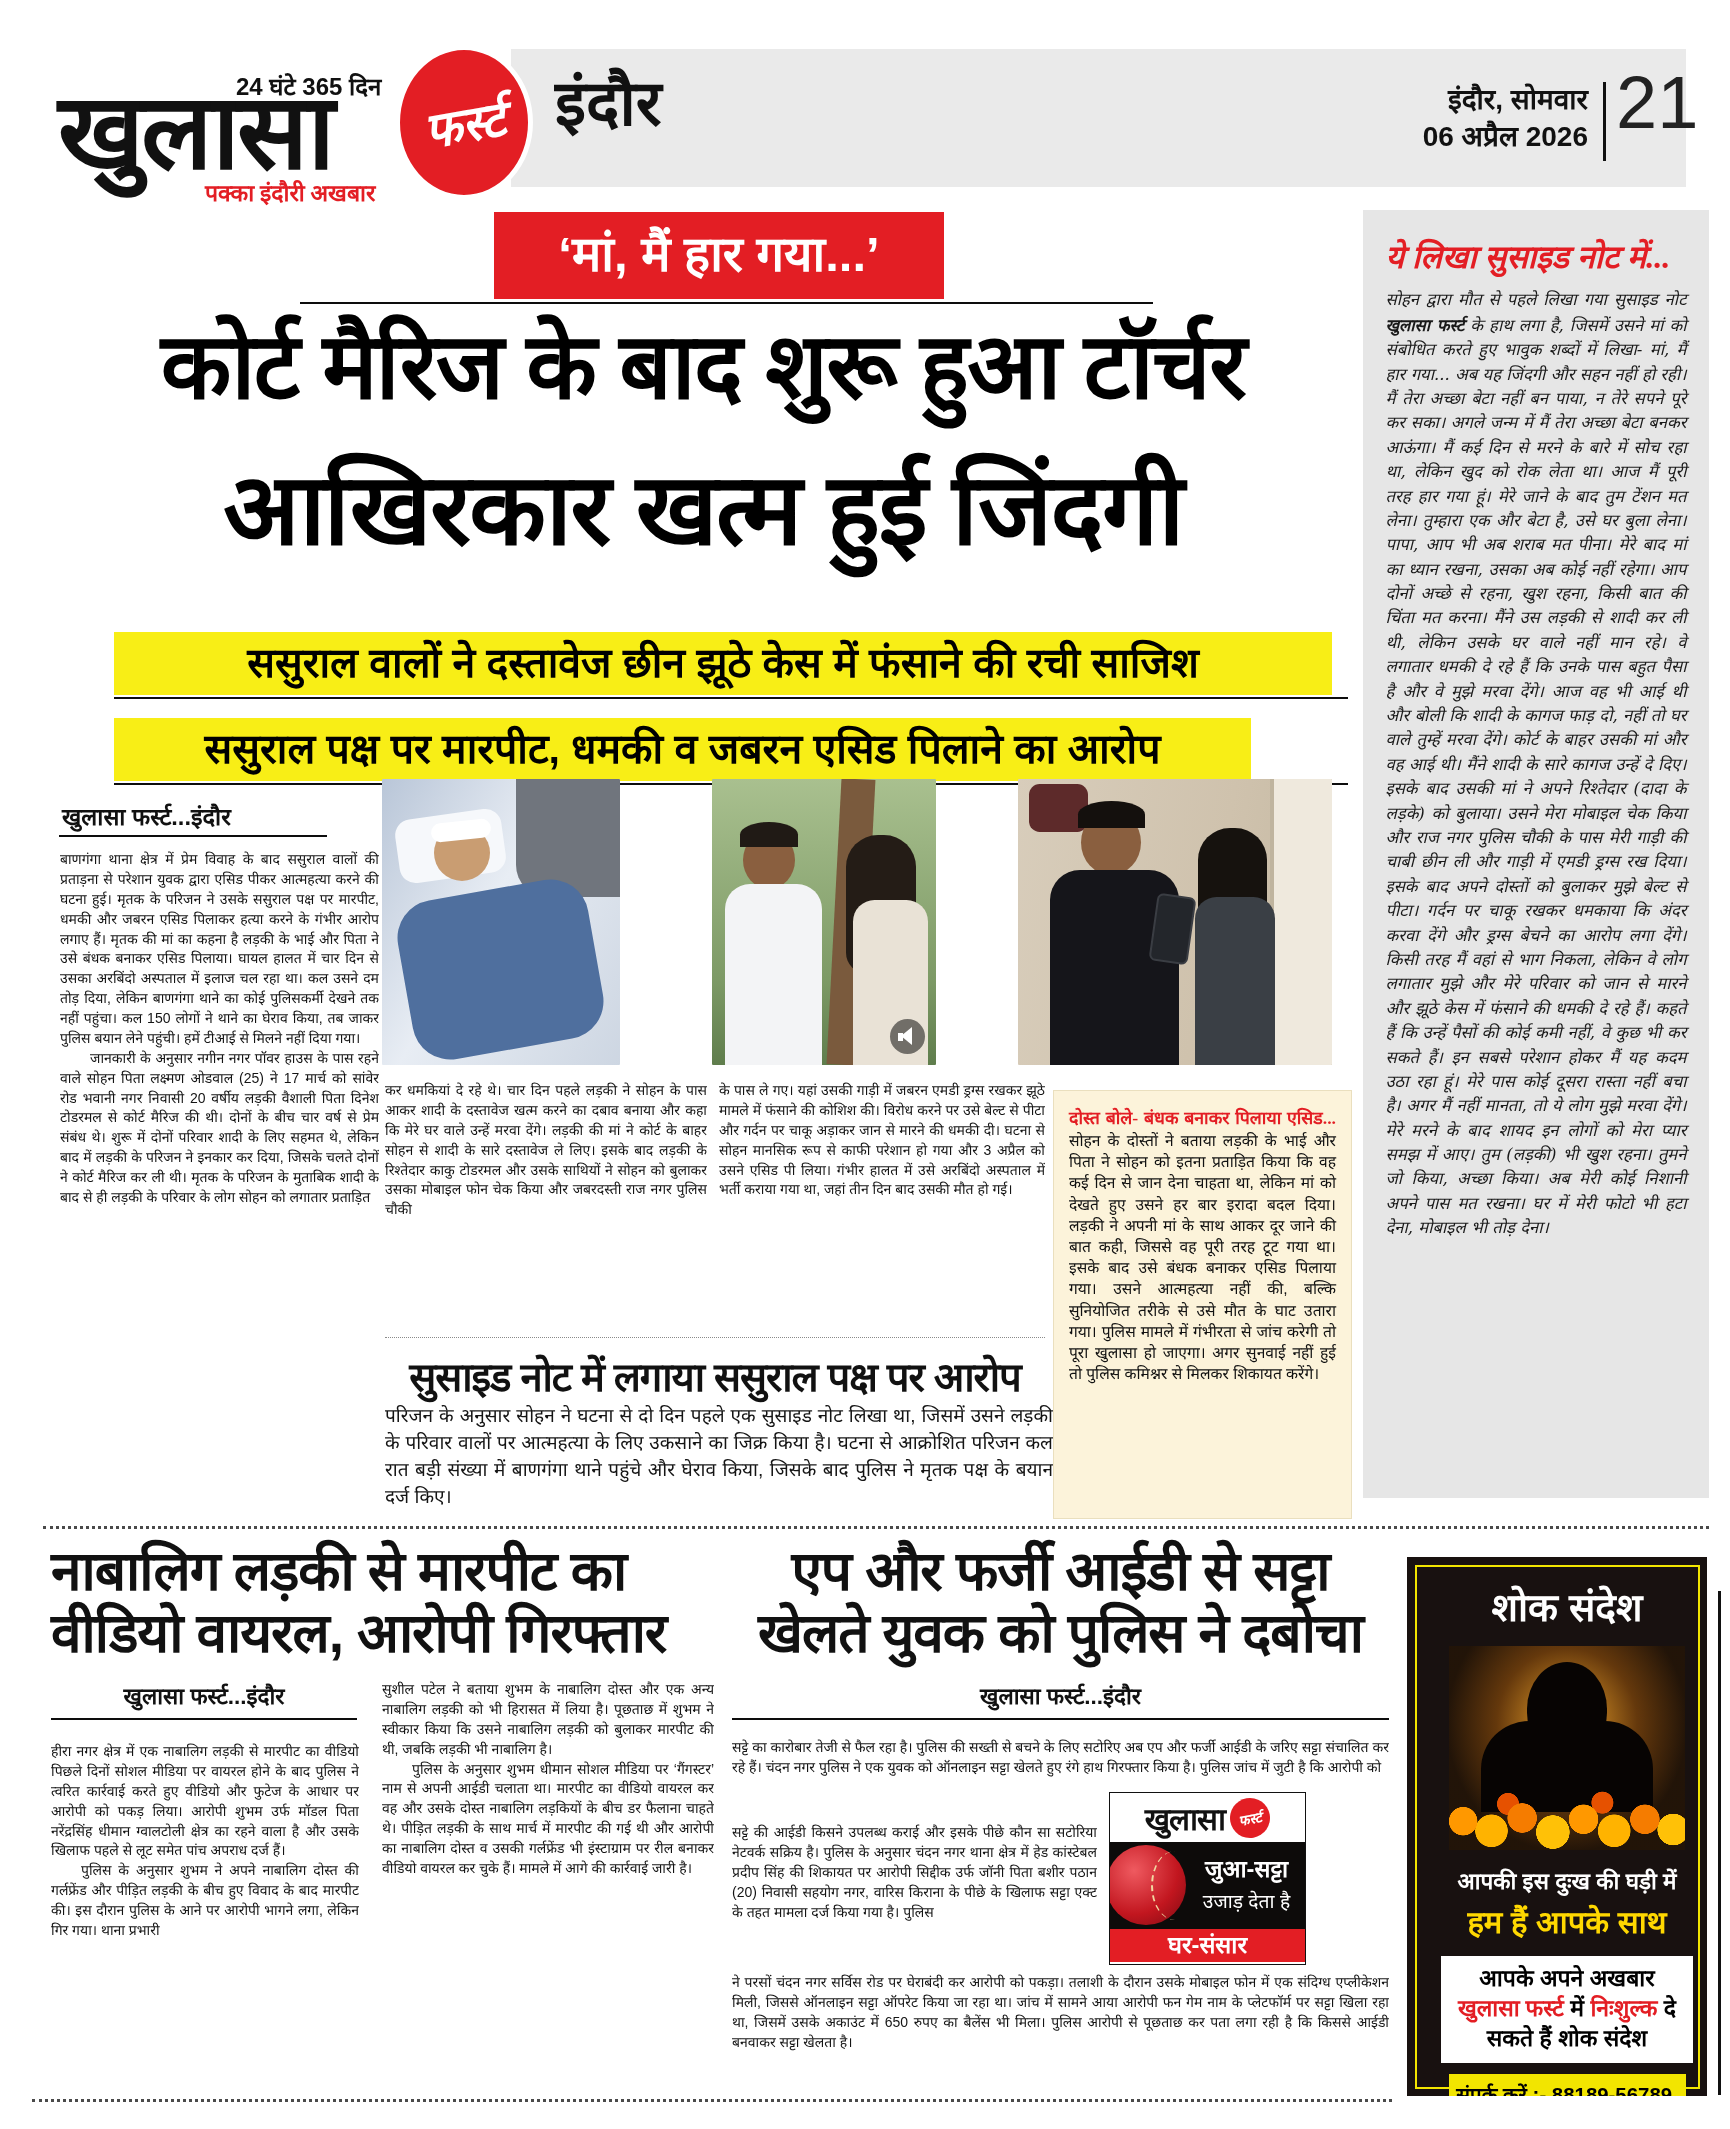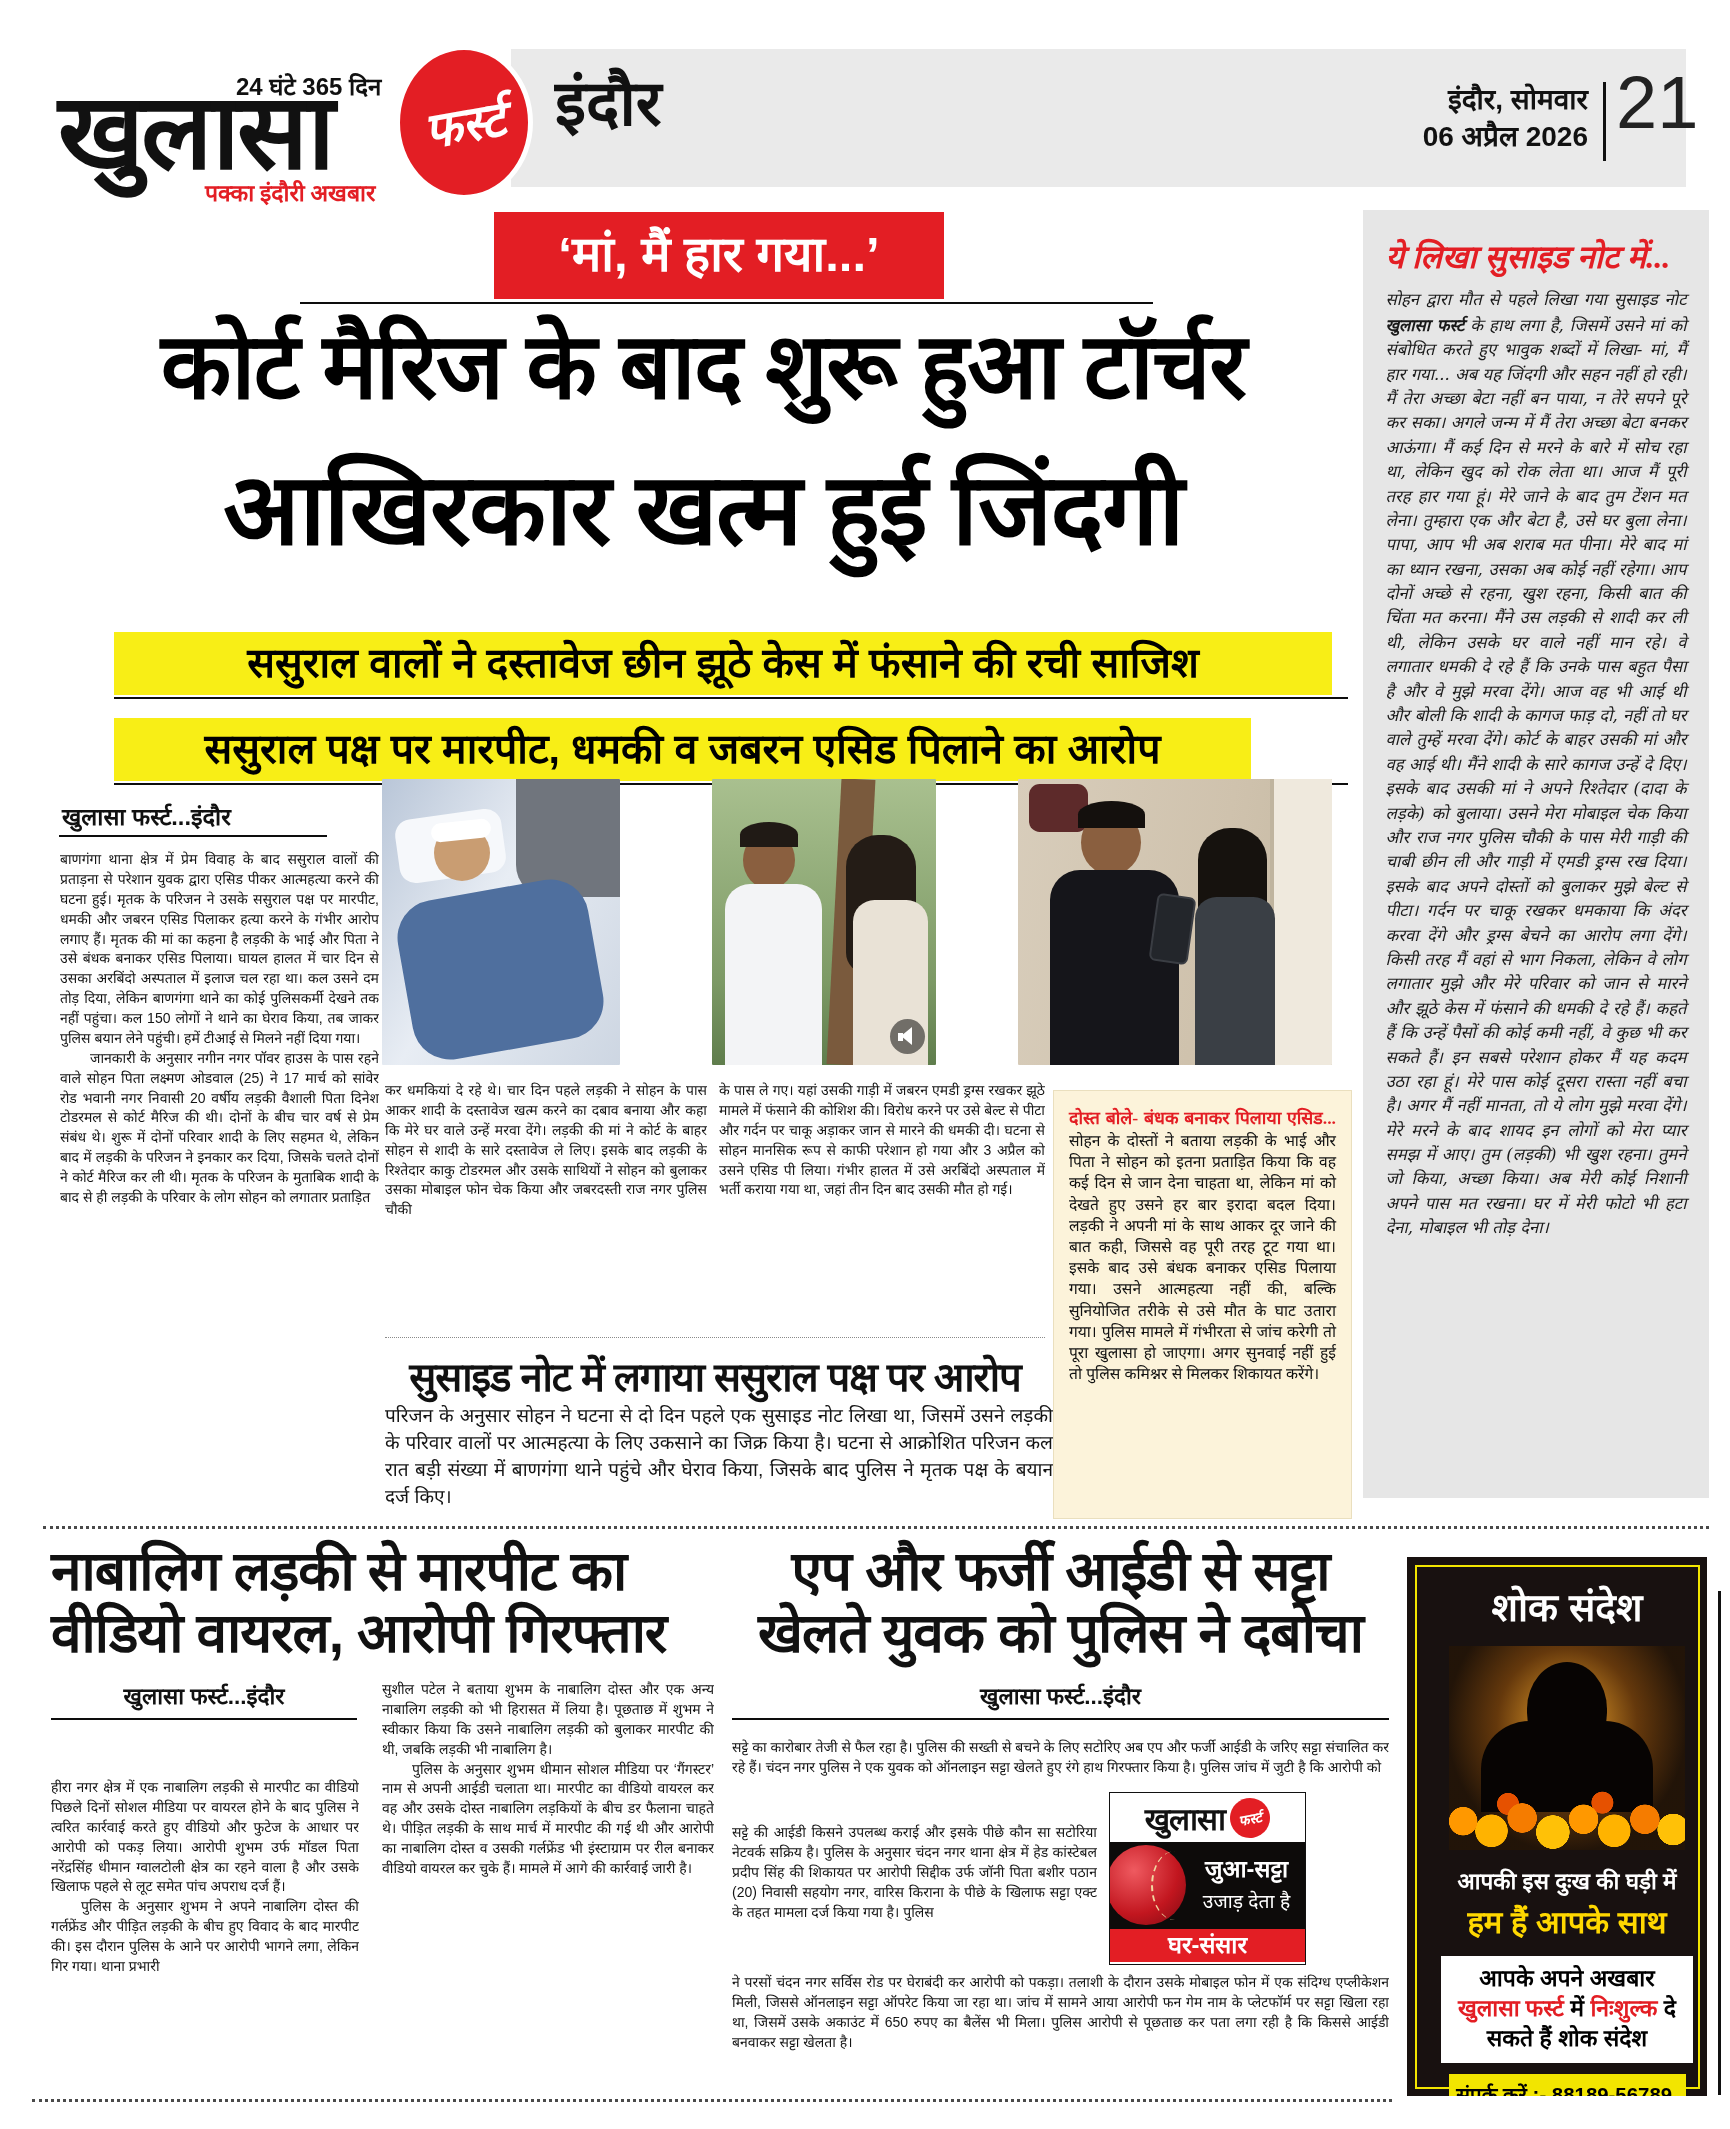--- a/index.html
+++ b/index.html
@@ -155,21 +155,21 @@
   </div>
 
   <div class="abs dotted" style="left:43px;top:1526px;width:1666px;"></div>
 
   <div class="abs w900" style="left:51px;top:1541px;width:668px;font-size:55px;line-height:1.12;letter-spacing:-1.1px;">
     <div>नाबालिग लड़की से मारपीट का</div>
     <div>वीडियो वायरल, आरोपी गिरफ्तार</div>
   </div>
   <div class="abs w900 center" style="left:51px;top:1680px;width:306px;font-size:22.5px;">खुलासा फर्स्ट...इंदौर</div>
   <div class="abs rule" style="left:51px;top:1718px;width:306px;height:1.6px;"></div>
-  <div class="abs bt" style="left:51px;top:1742px;width:308px;height:351px;margin-top:36px;">
+  <div class="abs bt" style="left:51px;top:1742px;width:308px;height:351px;">
     <p>हीरा नगर क्षेत्र में एक नाबालिग लड़की से मारपीट का वीडियो पिछले दिनों सोशल मीडिया पर वायरल होने के बाद पुलिस ने त्वरित कार्रवाई करते हुए वीडियो और फुटेज के आधार पर आरोपी को पकड़ लिया। आरोपी शुभम उर्फ मॉडल पिता नरेंद्रसिंह धीमान ग्वालटोली क्षेत्र का रहने वाला है और उसके खिलाफ पहले से लूट समेत पांच अपराध दर्ज हैं।</p>
     <p>पुलिस के अनुसार शुभम ने अपने नाबालिग दोस्त की गर्लफ्रेंड और पीड़ित लड़की के बीच हुए विवाद के बाद मारपीट की। इस दौरान पुलिस के आने पर आरोपी भागने लगा, लेकिन गिर गया। थाना प्रभारी</p>
   </div>
   <div class="abs bt" style="left:382px;top:1680px;width:332px;height:413px;">
     <p>सुशील पटेल ने बताया शुभम के नाबालिग दोस्त और एक अन्य नाबालिग लड़की को भी हिरासत में लिया है। पूछताछ में शुभम ने स्वीकार किया कि उसने नाबालिग लड़की को बुलाकर मारपीट की थी, जबकि लड़की भी नाबालिग है।</p>
     <p>पुलिस के अनुसार शुभम धीमान सोशल मीडिया पर ‘गैंगस्टर’ नाम से अपनी आईडी चलाता था। मारपीट का वीडियो वायरल कर वह और उसके दोस्त नाबालिग लड़कियों के बीच डर फैलाना चाहते थे। पीड़ित लड़की के साथ मार्च में मारपीट की गई थी और आरोपी का नाबालिग दोस्त व उसकी गर्लफ्रेंड भी इंस्टाग्राम पर रील बनाकर वीडियो वायरल कर चुके हैं। मामले में आगे की कार्रवाई जारी है।</p>
   </div>
 
   <div class="abs w900 center" style="left:732px;top:1541px;width:657px;font-size:55px;line-height:1.12;letter-spacing:-1.1px;">
     <div>एप और फर्जी आईडी से सट्टा</div>

